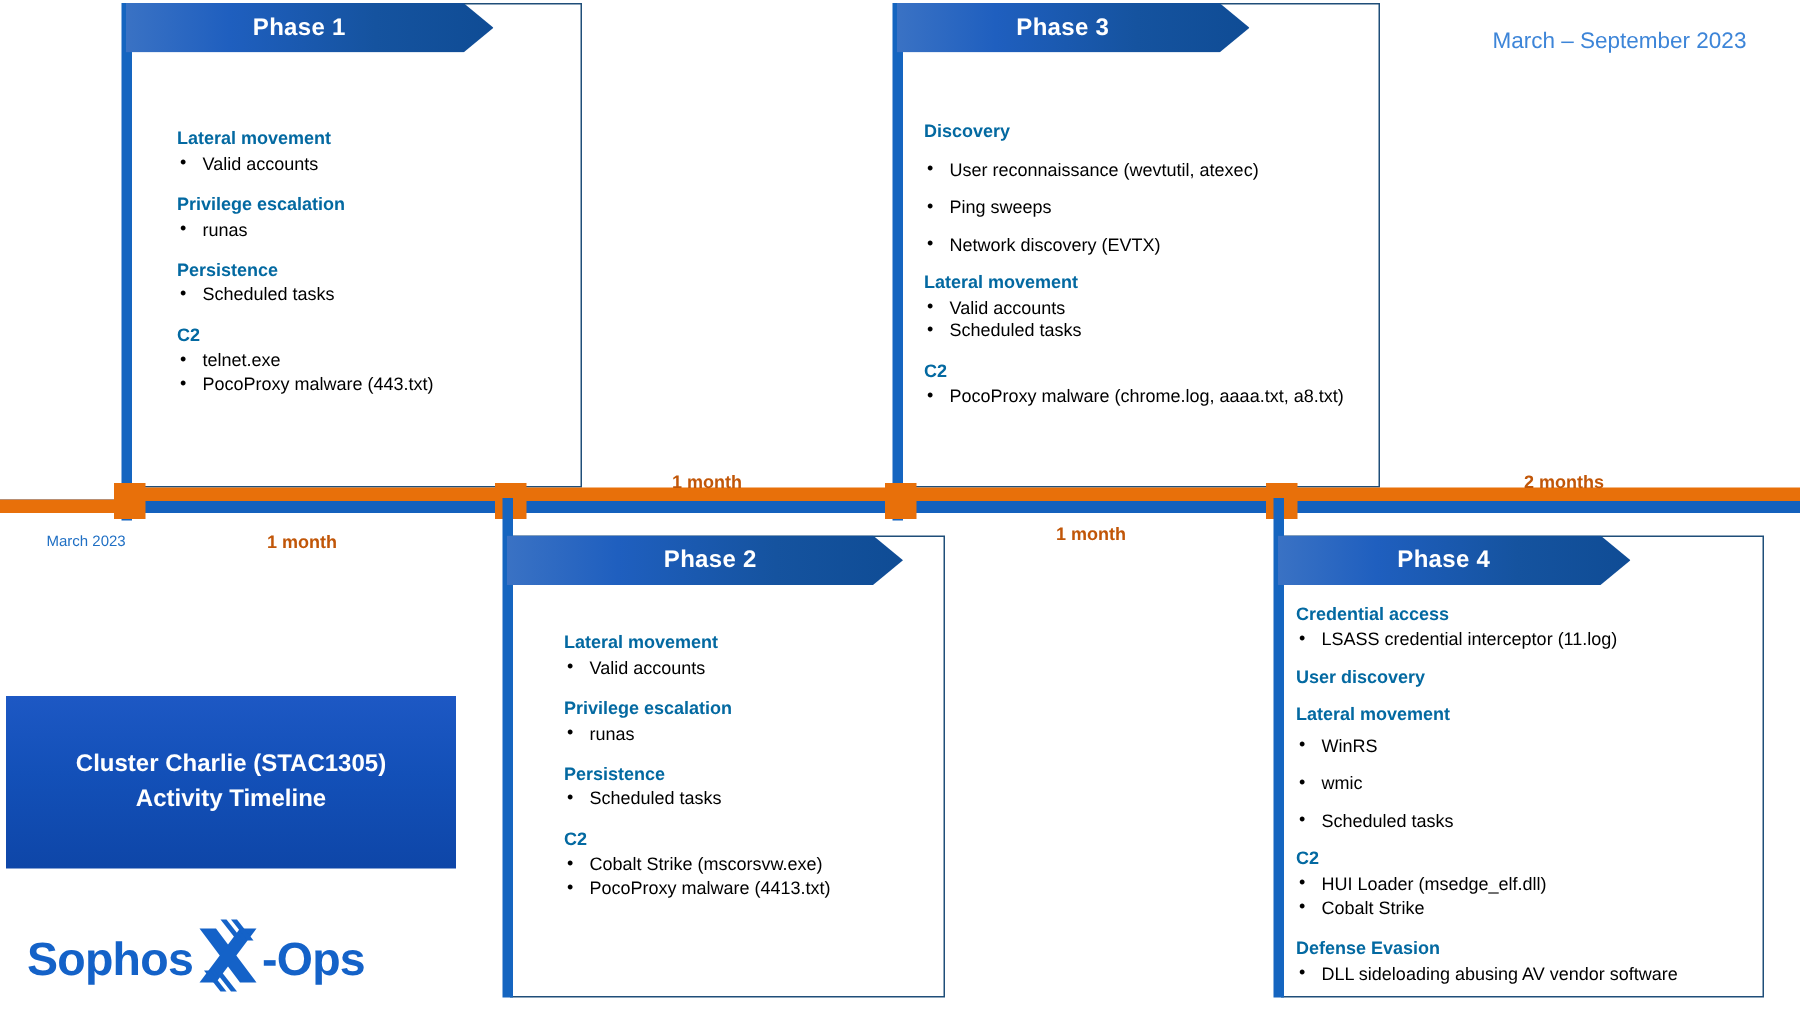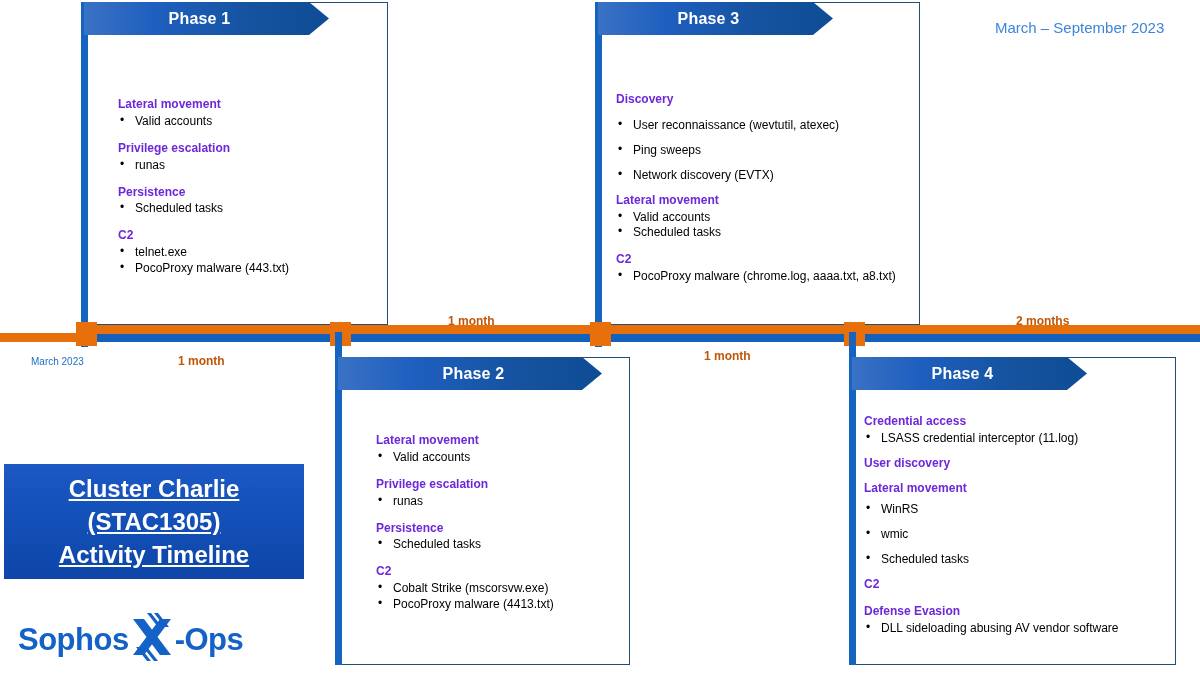--- a/index.html
+++ b/index.html
@@ -56,22 +56,22 @@
 
   .panel-content {
     position: absolute;
     left: 0;
     right: 0;
     top: 0;
   }
   .grp-head {
     font-size: 12px;
     font-weight: bold;
-    color: #6d28d9;
-    margin: 12px 0 1px 0;
+    color: #0369a1;
+    margin: 0 0 1px 0;
     line-height: 1.32;
   }
   .grp-head.sp { margin-top: 11px; }
   ul.items {
     list-style: none;
     margin: 0 0 0 0;
     padding: 0;
   }
   ul.items li {
     position: relative;
@@ -132,25 +132,24 @@
   .title-card {
     position: absolute;
     background: linear-gradient(to bottom, #1d58c4 0%, #1350b8 45%, #0e46a8 100%);
     display: flex;
     align-items: center;
     justify-content: center;
     text-align: center;
   }
   .title-card-text {
     color: #ffffff;
-    font-size: 24px;
+    font-size: 16px;
     font-weight: bold;
     line-height: 1.38;
     padding: 0 12px;
-    text-decoration: underline;
   }
 
   
   .logo {
     position: absolute;
     display: flex;
     align-items: center;
   }
   .logo-word {
     font-size: 31px;
@@ -278,20 +277,24 @@
         <li>LSASS credential interceptor (11.log)</li>
       </ul>
       <div class="grp-head" style="margin-top:9px;">User discovery</div>
       <div class="grp-head" style="margin-top:9px;">Lateral movement</div>
       <ul class="items loose" style="margin-top:6px;">
         <li>WinRS</li>
         <li>wmic</li>
         <li>Scheduled tasks</li>
       </ul>
       <div class="grp-head" style="margin-top:9px;">C2</div>
+      <ul class="items">
+        <li>HUI Loader (msedge_elf.dll)</li>
+        <li>Cobalt Strike</li>
+      </ul>
       <div class="grp-head sp">Defense Evasion</div>
       <ul class="items">
         <li>DLL sideloading abusing AV vendor software</li>
       </ul>
     </div>
   </div>
 
   <div class="title-card" style="left:4px; top:464px; width:300px; height:115px;">
     <div class="title-card-text">
       <span>Cluster Charlie (STAC1305)</span><br>

